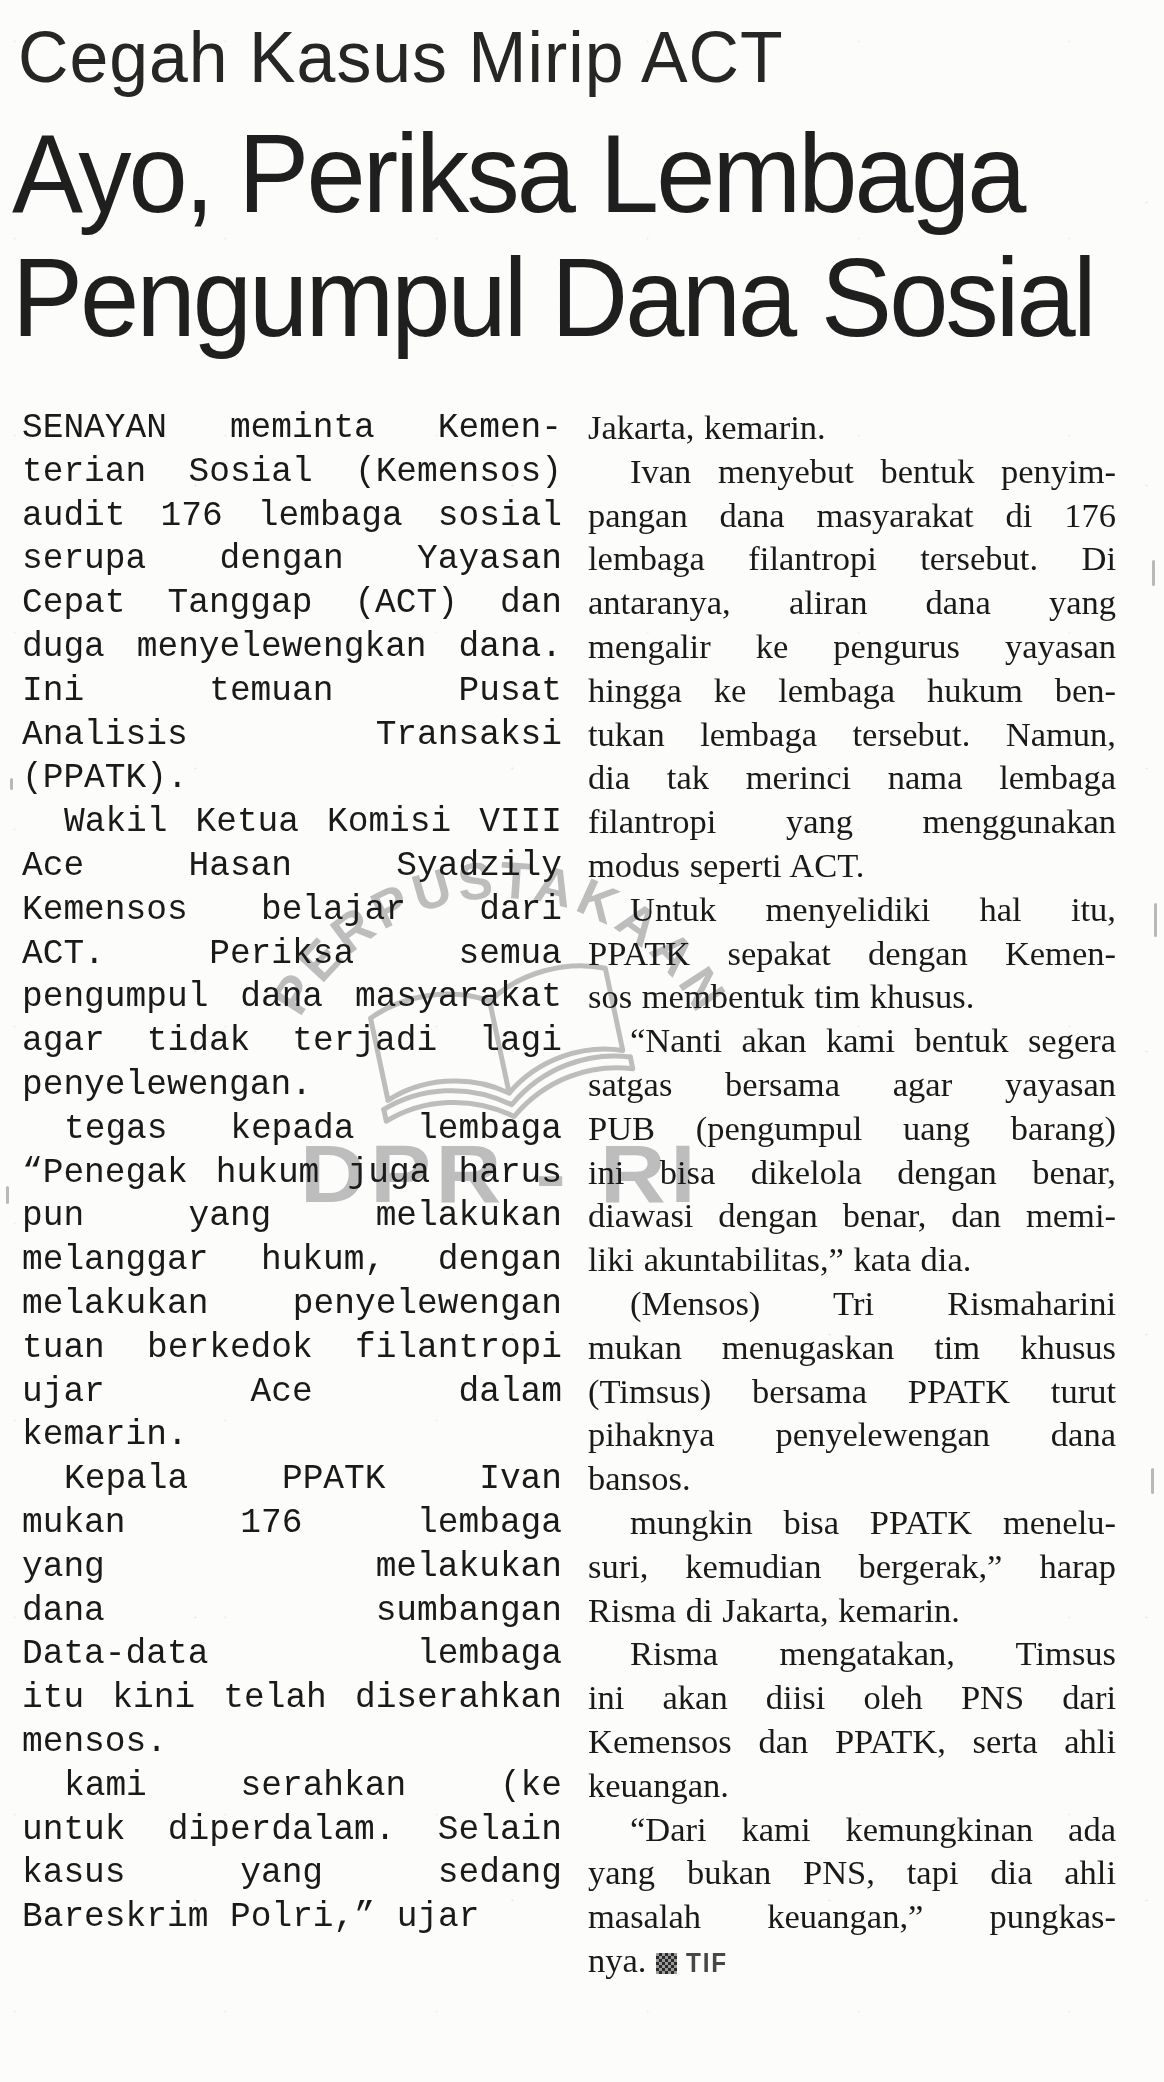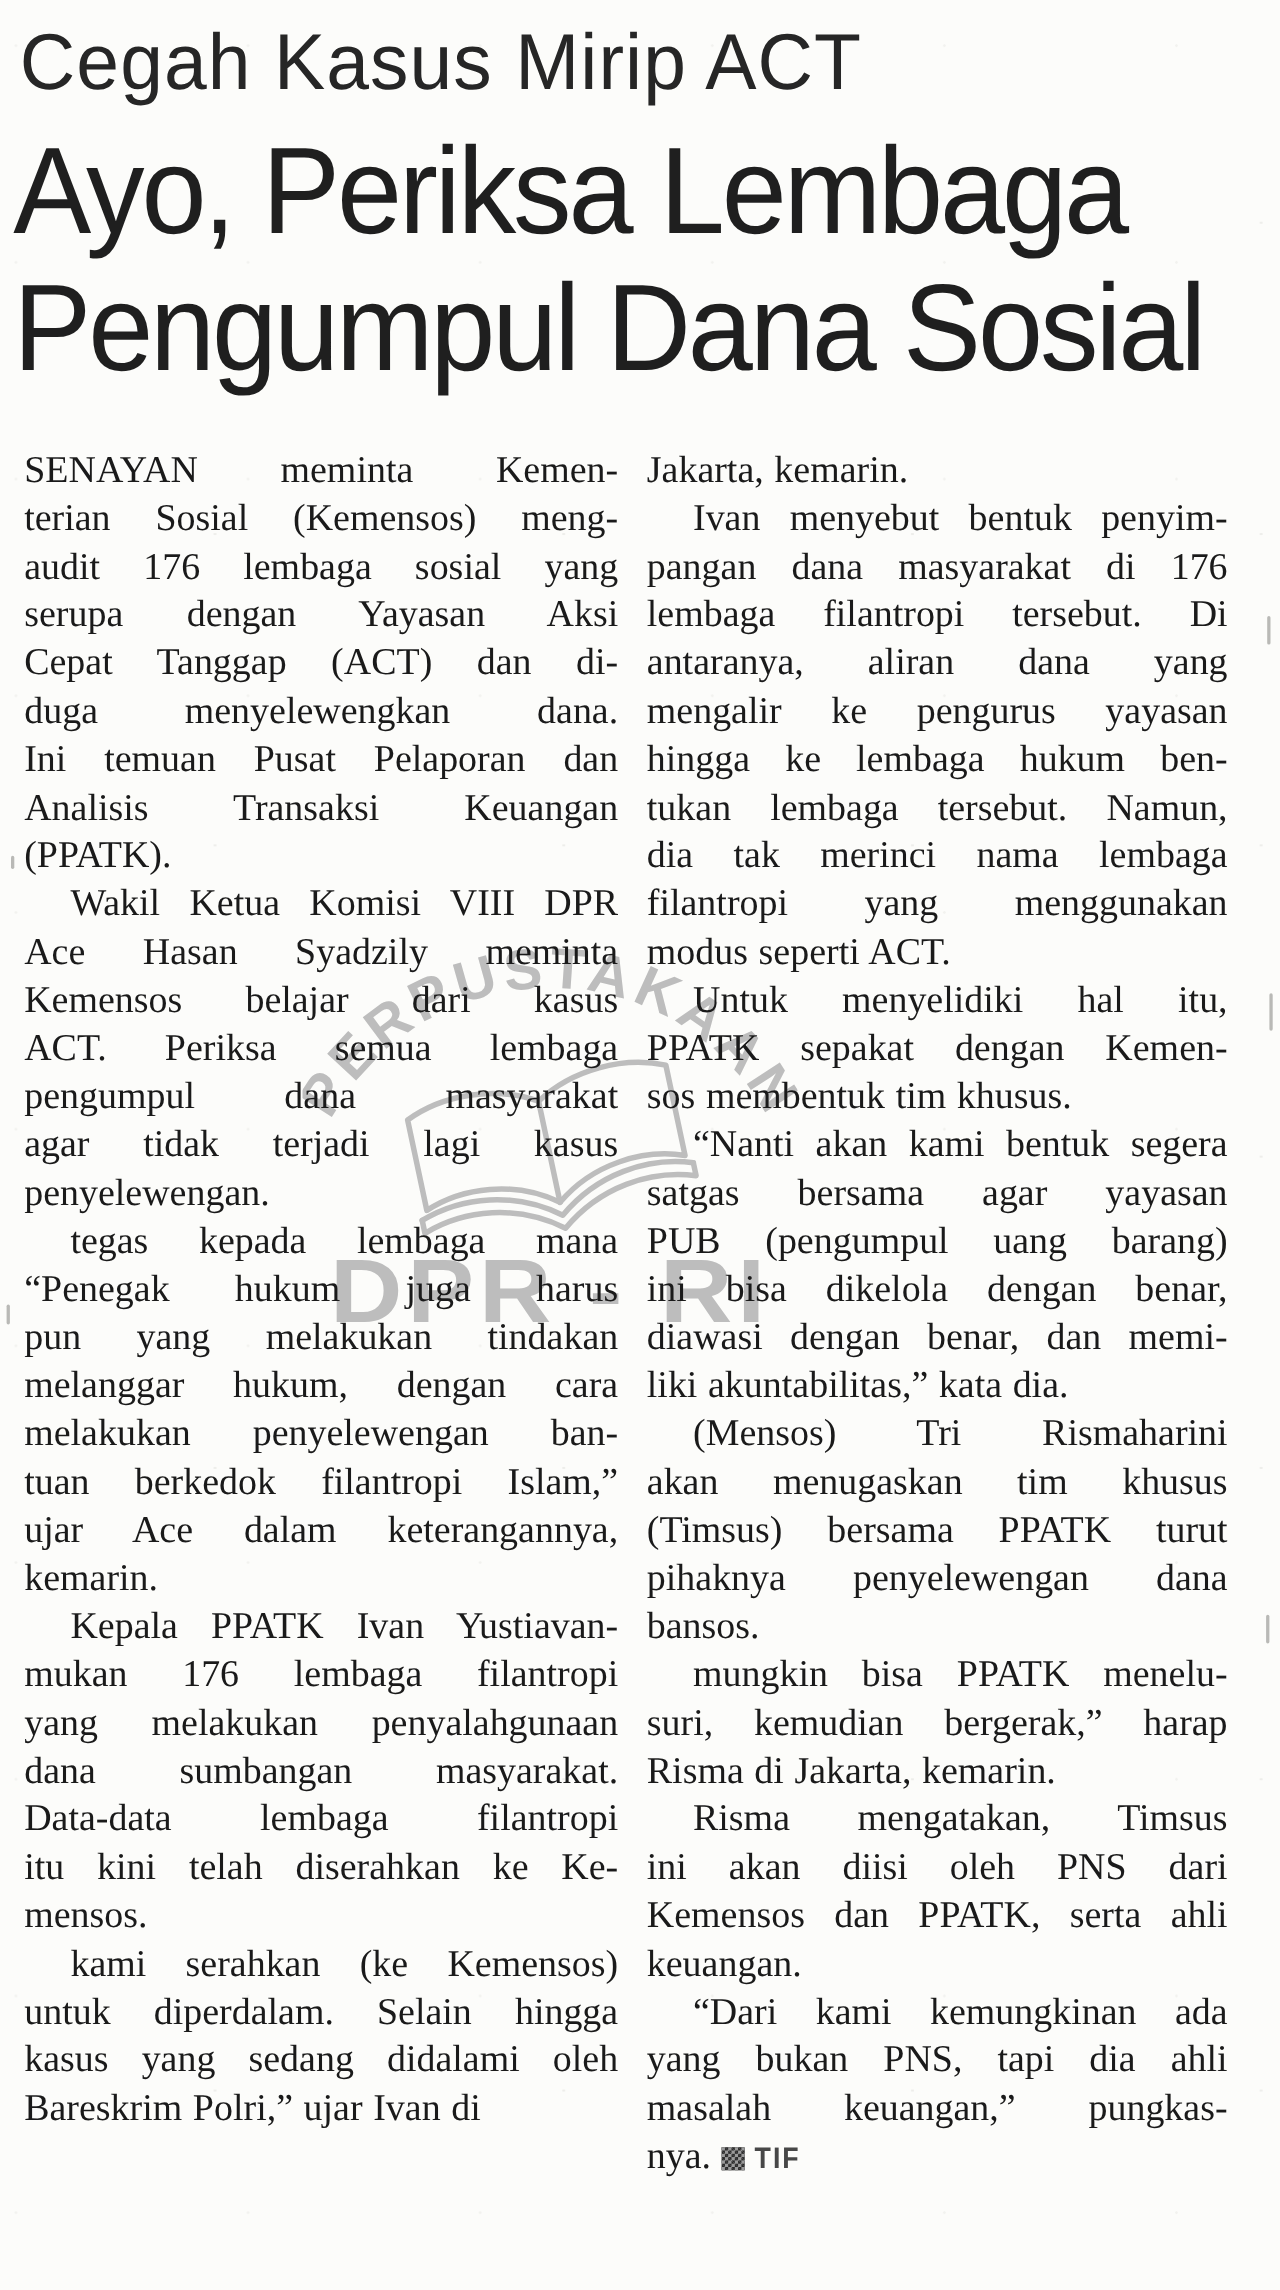--- a/index.html
+++ b/index.html
@@ -32,21 +32,21 @@
   
   .stamp{position:absolute;left:275px;top:862px;width:450px;height:370px;}
   .arct{font-family:"Liberation Sans", sans-serif;font-weight:700;font-size:52px;fill:#bdbdbd;letter-spacing:5px;}
   .orgt{font-family:"Liberation Sans", sans-serif;font-weight:700;font-size:82px;fill:#bdbdbd;letter-spacing:4px;}
   .bookline{stroke:#bdbdbd;fill:none;stroke-width:5;stroke-linejoin:round;stroke-linecap:round;}
   
   .col{
     position:absolute;top:406px;color:#1a1a1a;
     font-size:34.5px;line-height:43.8px;word-spacing:1px;
   }
-  .col-left{left:22px;width:540px;}
+  .col-left{left:22px;width:540px;font-family:Liberation Mono, monospace;}
   .col-right{left:588px;width:528px;}
   .para{margin:0;}
   .line{height:43.8px;overflow:hidden;text-align:left;}
   .line.just{text-align:justify;text-align-last:justify;}
   .para.ind .line:first-child{text-indent:42px;}
   .endsq{
     display:inline-block;width:21px;height:21px;margin:0 9px 0 10px;vertical-align:-2px;
     background:#666;
     background-image:
       linear-gradient(45deg,#2a2a2a 25%,transparent 25%,transparent 75%,#2a2a2a 75%),
@@ -165,21 +165,21 @@
       <div class="para ind">
         <div class="line just">“Nanti akan kami bentuk segera</div>
         <div class="line just">satgas bersama agar yayasan</div>
         <div class="line just">PUB (pengumpul uang barang)</div>
         <div class="line just">ini bisa dikelola dengan benar,</div>
         <div class="line just">diawasi dengan benar, dan memi-</div>
         <div class="line">liki akuntabilitas,” kata dia.</div>
       </div>
       <div class="para ind">
         <div class="line just">(Mensos) Tri Rismaharini</div>
-        <div class="line just">akan menugaskan tim khusus</div>
+        <div class="line just">mukan menugaskan tim khusus</div>
         <div class="line just">(Timsus) bersama PPATK turut</div>
         <div class="line just">pihaknya penyelewengan dana</div>
         <div class="line">bansos.</div>
       </div>
       <div class="para ind">
         <div class="line just">mungkin bisa PPATK menelu-</div>
         <div class="line just">suri, kemudian bergerak,” harap</div>
         <div class="line">Risma di Jakarta, kemarin.</div>
       </div>
       <div class="para ind">

